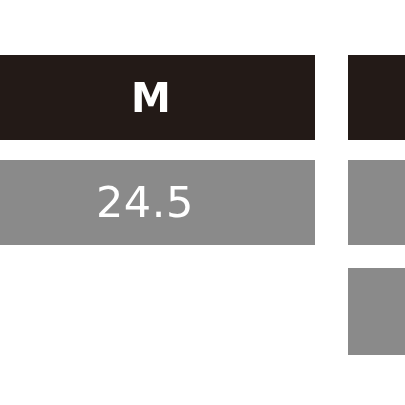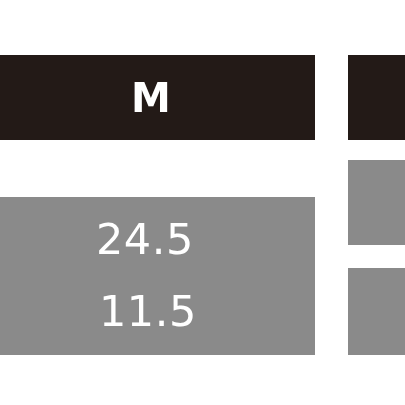--- a/index.html
+++ b/index.html
@@ -75,21 +75,20 @@
     background: #231a17;
   }
 
   
   #cell-r1-c0 {
     left: 0px;
     top: 160px;
     width: 315px;
     height: 85px;
     background: #8a8a8a;
-    margin-top: 37px;
   }
   #cell-r1-c0 .cell-label {
     margin-left: 96px;
   }
 
   
   #cell-r1-c1 {
     left: 348px;
     top: 160px;
     width: 57px;
@@ -132,21 +131,18 @@
   </div>
 
   <div class="cell value" id="cell-r1-c0">
     <span class="cell-label">24.5</span>
   </div>
 
   <div class="cell value" id="cell-r1-c1">
     <span class="cell-label"></span>
   </div>
 
-  <div class="cell value" id="cell-r2-c0">
-    <span class="cell-label">11.5</span>
-  </div>
 
   <div class="cell value" id="cell-r2-c1">
     <span class="cell-label"></span>
   </div>
 
 </div>
 
 </body></html>

